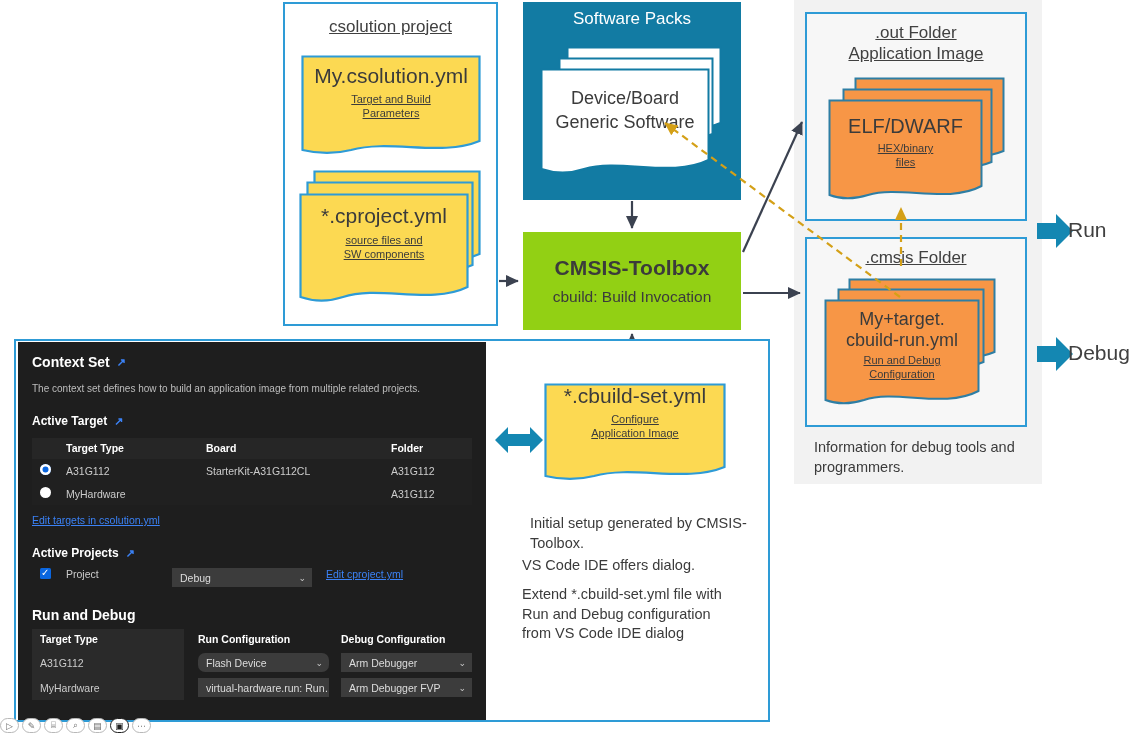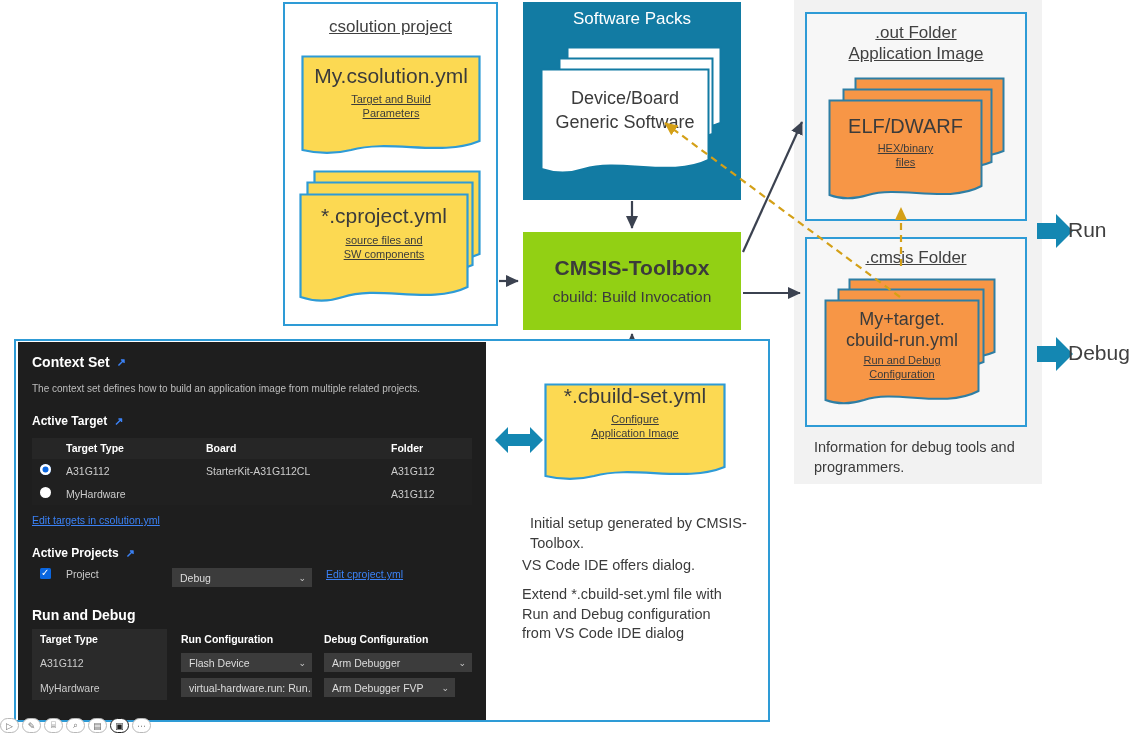--- a/index.html
+++ b/index.html
@@ -411,27 +411,27 @@
       <table class="rd-table">
         <tbody>
             <tr>
           <th class="rd-col-target" style="width:180px;">Target Type</th>
           <th style="width:145px; padding-left:14px;">Run Configuration</th>
           <th style="padding-left:12px;">Debug Configuration</th>
         </tr>
         <tr>
           <td class="rd-col-target">A31G112</td>
           <td style="padding-left:14px;">
-            <div class="dropdown" style="width:131px;">
+            <div class="dropdown" style="width:131px;border-radius:7px;">
               <span>Flash Device</span>
               <span class="chev">⌄</span>
             </div>
           </td>
           <td style="padding-left:12px;">
-            <div class="dropdown" style="width:148px;text-align:right;">
+            <div class="dropdown" style="width:131px;text-align:right;">
               <span>Arm Debugger</span>
               <span class="chev">⌄</span>
             </div>
           </td>
         </tr>
         <tr>
           <td class="rd-col-target">MyHardware</td>
           <td style="padding-left:14px;">
             <div class="dropdown" style="width:131px;">
               <span>virtual-hardware.run: Run…</span>

